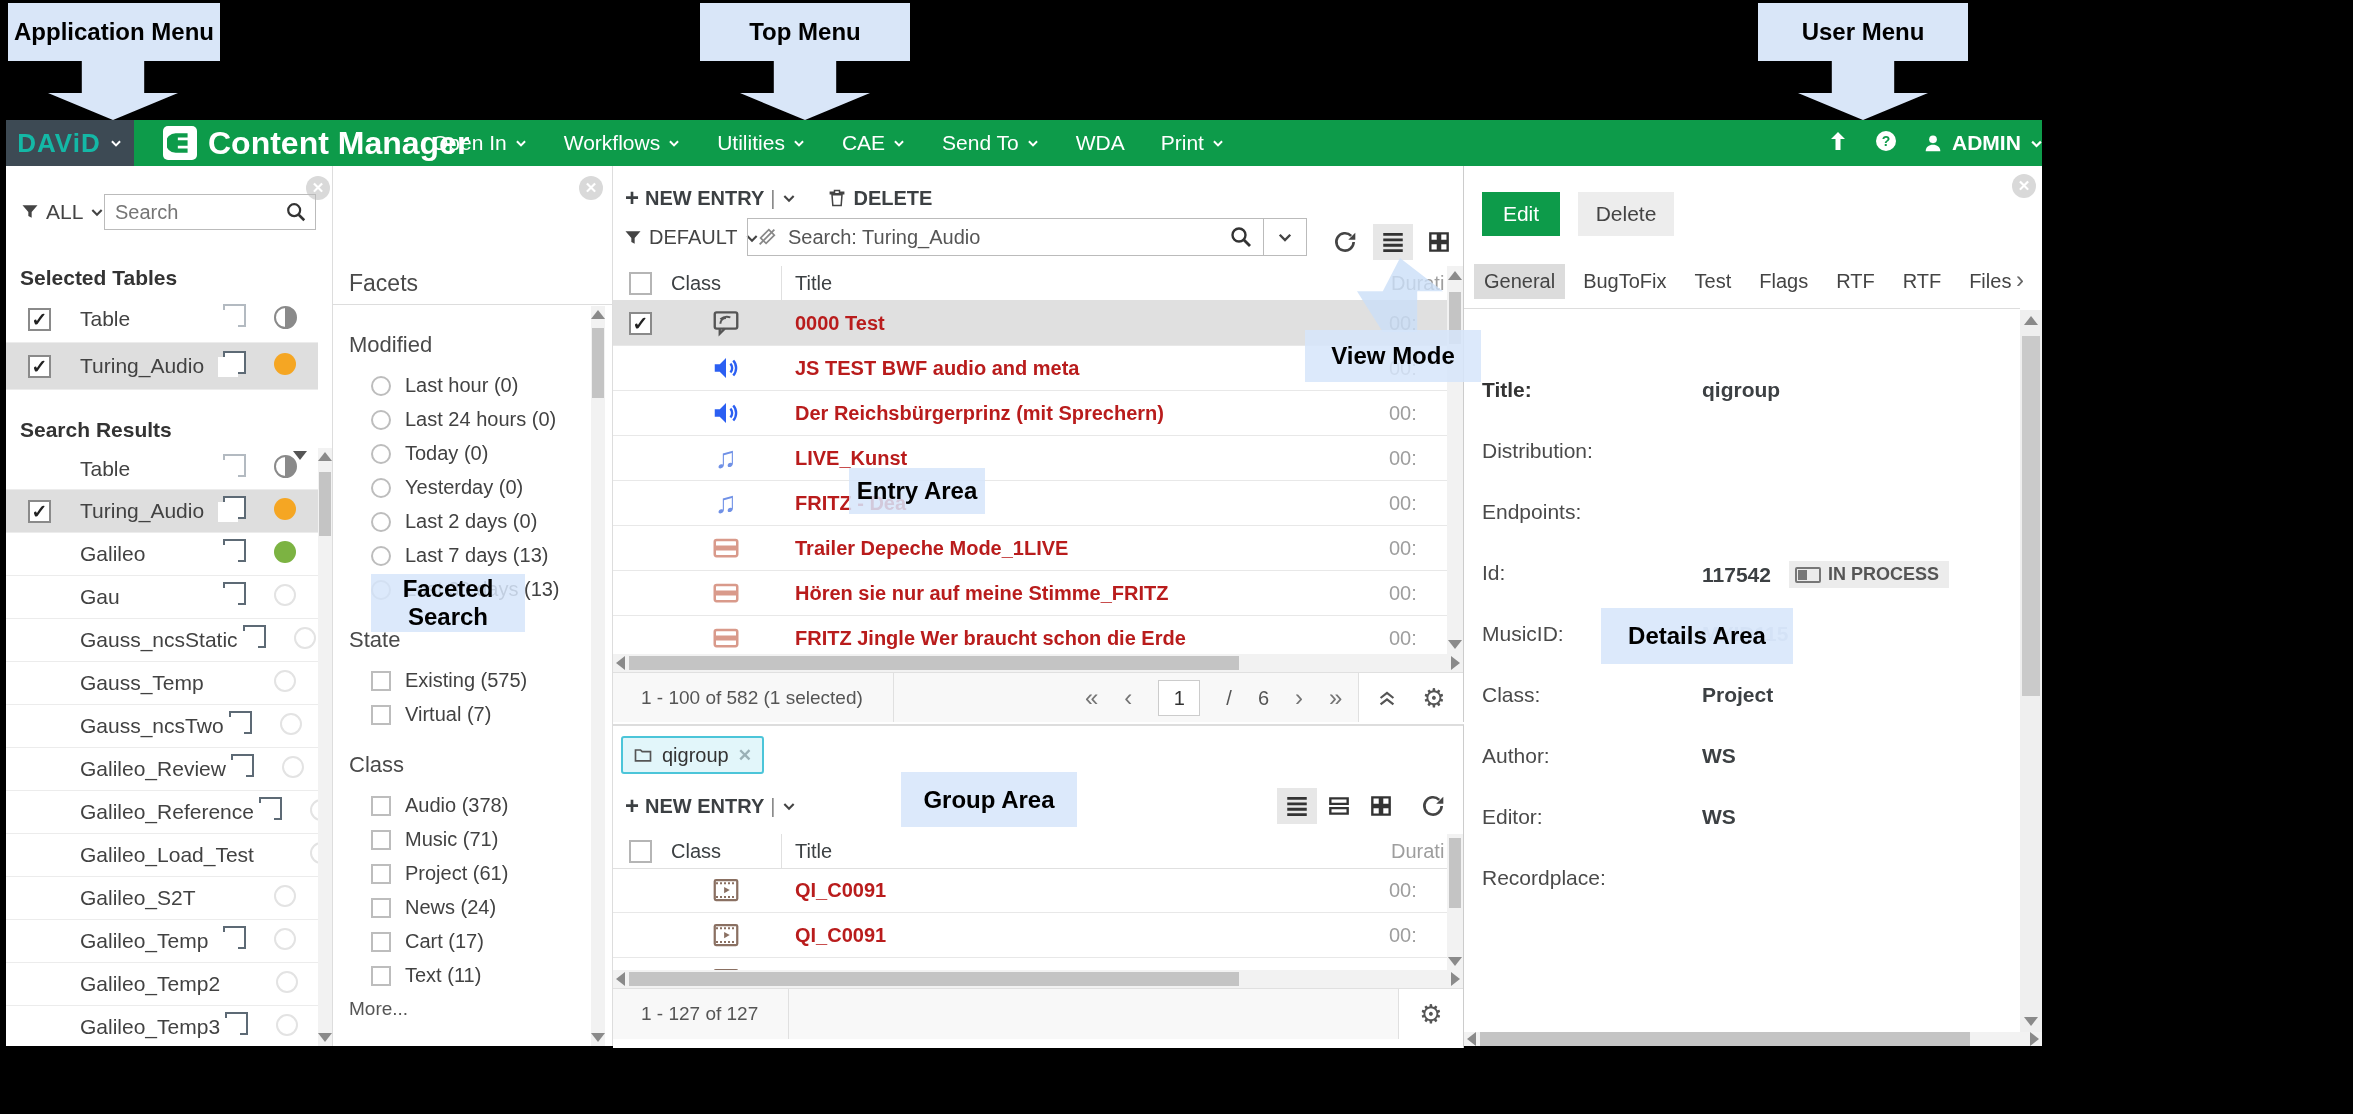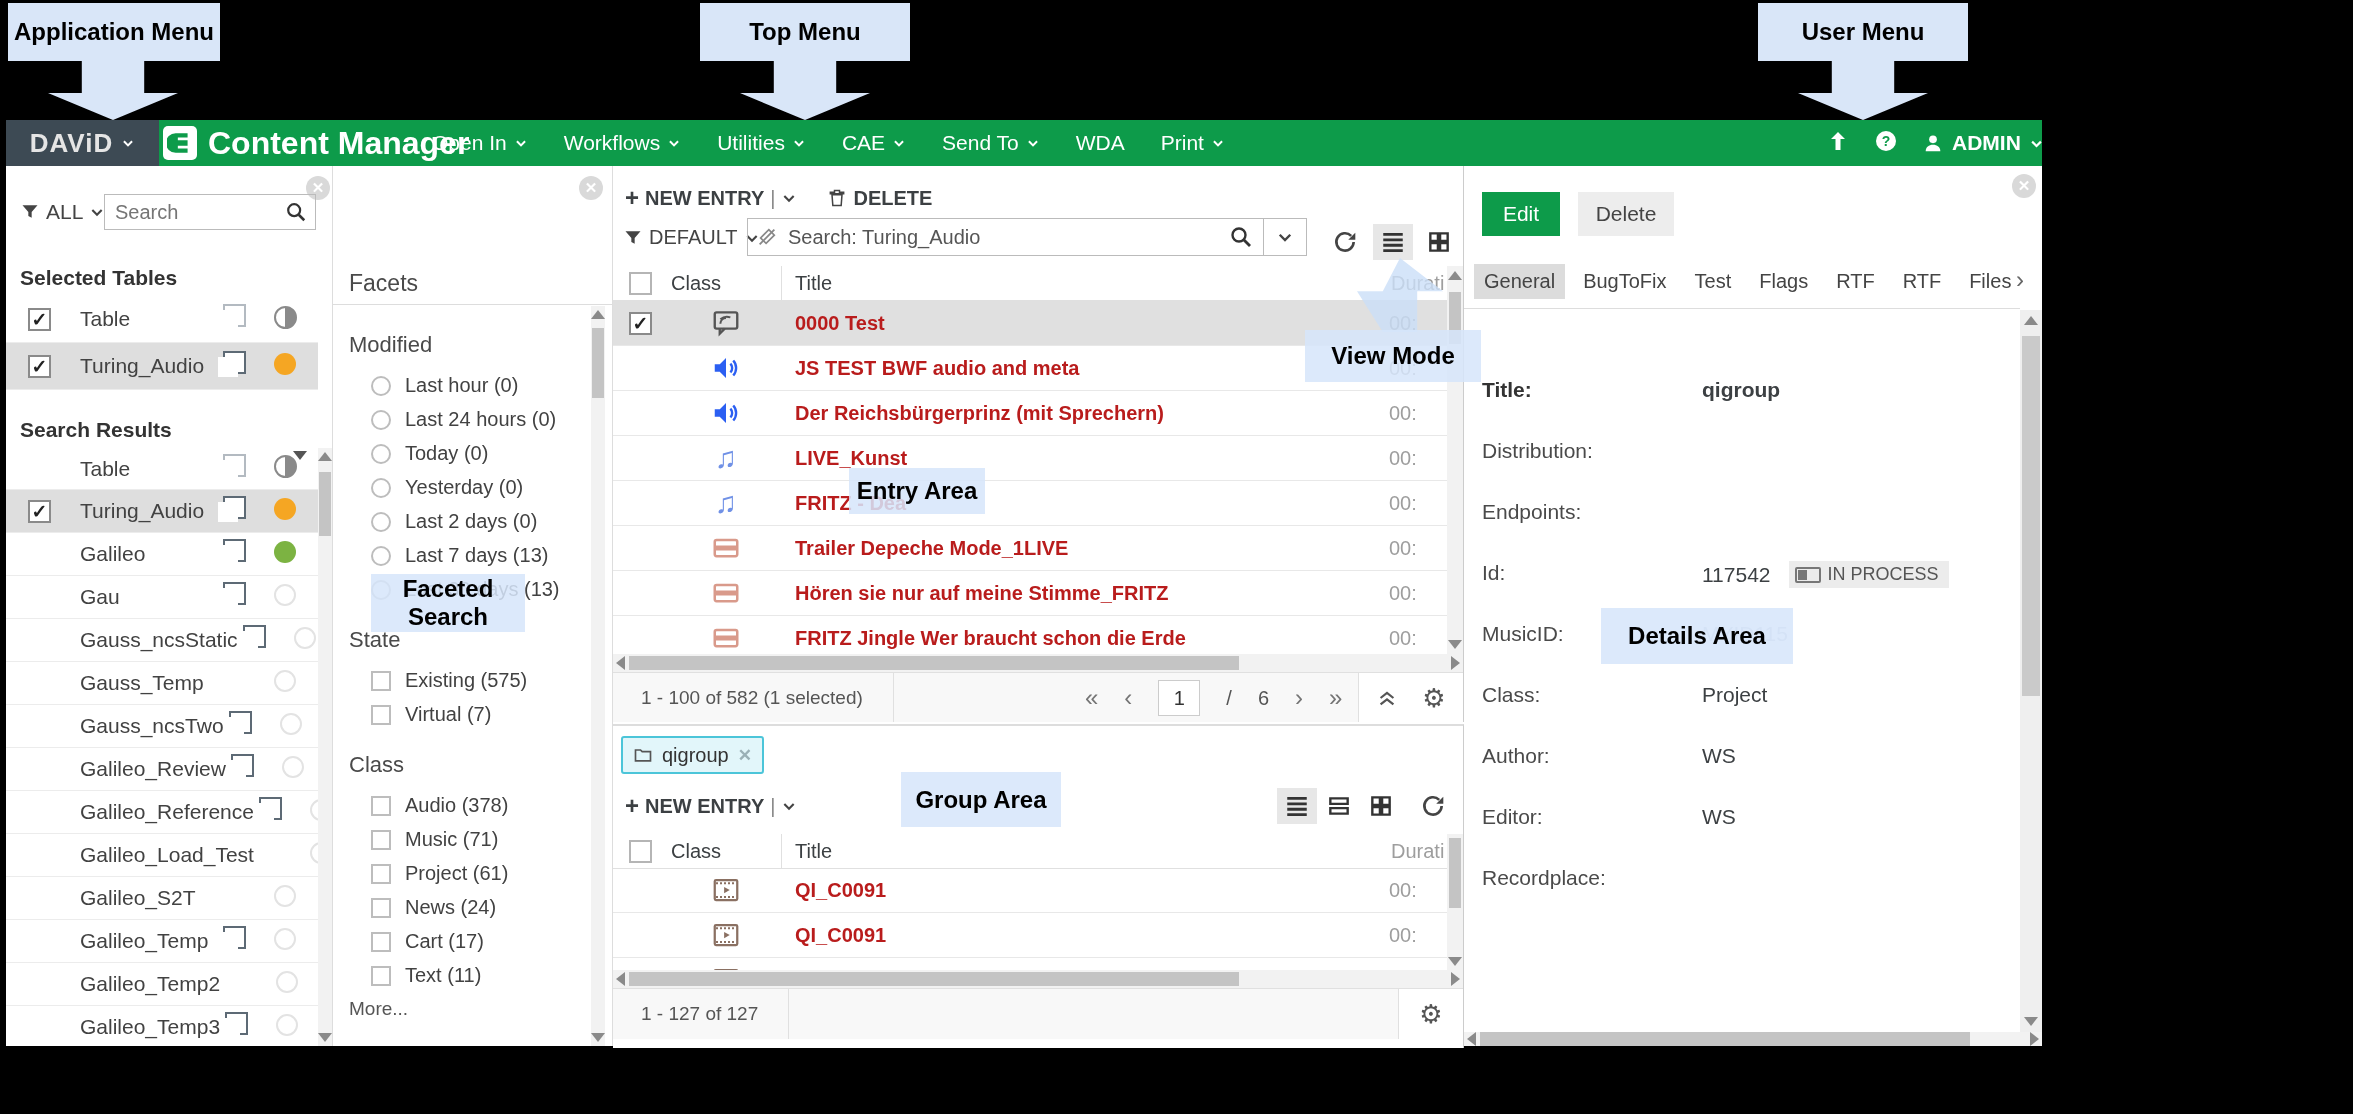--- a/index.html
+++ b/index.html
@@ -8,22 +8,22 @@
   
   .callout{position:absolute;background:#d9e6f8;color:#000;font-weight:bold;font-size:24px;
            display:flex;align-items:center;justify-content:center;text-align:center;line-height:1.15;}
   .arrow-down{position:absolute;background:#d9e6f8;
               clip-path:polygon(26% 0,74% 0,74% 55%,100% 55%,50% 100%,0 55%,26% 55%);}
   .arrow-up{position:absolute;background:rgba(203,222,248,.8);
             clip-path:polygon(50% 0,100% 45%,70% 45%,70% 100%,30% 100%,0 45%,30% 45%);}
   .ov{background:rgba(214,229,250,.86);}
   
   #topbar{position:absolute;left:6px;top:120px;width:2036px;height:46px;background:#0d9b4a;}
-  #appmenu{position:absolute;left:6px;top:120px;width:153px;height:46px;background:#3d4a54;
-           display:flex;align-items:center;justify-content:center;gap:8px;color:#e5e5e5;}
+  #appmenu{position:absolute;left:6px;top:120px;width:128px;height:46px;background:#3d4a54;
+           display:flex;align-items:center;justify-content:center;gap:8px;color:#14b8a6;}
   #appmenu .logo-text{font-size:26px;font-weight:bold;letter-spacing:1px;}
   .vcaret{width:14px;height:14px;display:inline-block;}
   #cm-logo{position:absolute;left:163px;top:126px;width:34px;height:34px;background:#fff;border-radius:5px;
            display:flex;align-items:center;justify-content:center;}
   #cm-title{position:absolute;left:208px;top:120px;height:46px;display:flex;align-items:center;
             color:#fff;font-size:32px;font-weight:bold;}
   #topmenus{position:absolute;left:432px;top:120px;height:46px;display:flex;align-items:center;gap:36px;}
   .menu-item{display:flex;align-items:center;gap:7px;color:#fff;font-size:21px;}
   #topright{position:absolute;left:1826px;top:120px;height:46px;display:flex;align-items:center;gap:24px;color:#fff;}
   #admin-cluster{display:flex;align-items:center;gap:8px;font-size:21px;font-weight:bold;}
@@ -80,21 +80,21 @@
   .pag-ch{color:#757575;font-size:24px;}
   .viewic{display:inline-flex;align-items:center;justify-content:center;width:40px;height:36px;}
   .viewic.active{background:#e7e7e7;}
   .note-glyph{font-size:30px;color:#7091e6;line-height:1;}
   
   .tab{font-size:20px;color:#444;padding:6px 10px;}
   .tab.active{background:#dcdcdc;}
   .d-field{display:flex;align-items:flex-start;height:61px;}
   .d-label{width:220px;flex:0 0 220px;font-size:21px;color:#4a4a4a;}
   .d-label.strong{font-weight:bold;color:#333;}
-  .d-value{font-size:21px;color:#3c4043;display:flex;align-items:center;gap:18px;}
+  .d-value{font-size:21px;color:#3c4043;display:flex;align-items:center;gap:18px;font-weight:bold;}
   .d-value.strong{font-weight:bold;}
   .d-value.muted{color:#c5cdd8;}
   .badge{background:#ececec;color:#555;font-size:18px;padding:3px 10px 3px 6px;display:inline-flex;align-items:center;gap:7px;}
   .battery{width:22px;height:12px;border:2px solid #777;border-radius:2px;position:relative;display:inline-block;}
   .battery::after{content:"";position:absolute;left:1px;top:1px;bottom:1px;width:9px;background:#777;}
 </style>
 </head>
 <body>
 
 <div id="stage">
@@ -762,20 +762,20 @@
 
   <div class="callout ov" style="left:371px;top:574px;width:154px;height:58px;white-space:pre-line;"><span>Faceted
 Search</span></div>
   <div class="callout ov" style="left:849px;top:468px;width:136px;height:46px;">
       <span>Entry Area</span>
     </div>
   <div class="arrow-up" style="left:1357px;top:258px;width:86px;height:74px;"></div>
   <div class="callout ov" style="left:1305px;top:330px;width:176px;height:52px;">
       <span>View Mode</span>
     </div>
-  <div class="callout ov" style="left:901px;top:772px;width:160px;height:55px;">
+  <div class="callout ov" style="left:901px;top:772px;width:176px;height:55px;">
       <span>Group Area</span>
     </div>
   <div class="callout ov" style="left:1601px;top:608px;width:192px;height:56px;">
       <span>Details Area</span>
     </div>
 
 </div>
 
 </body></html>

